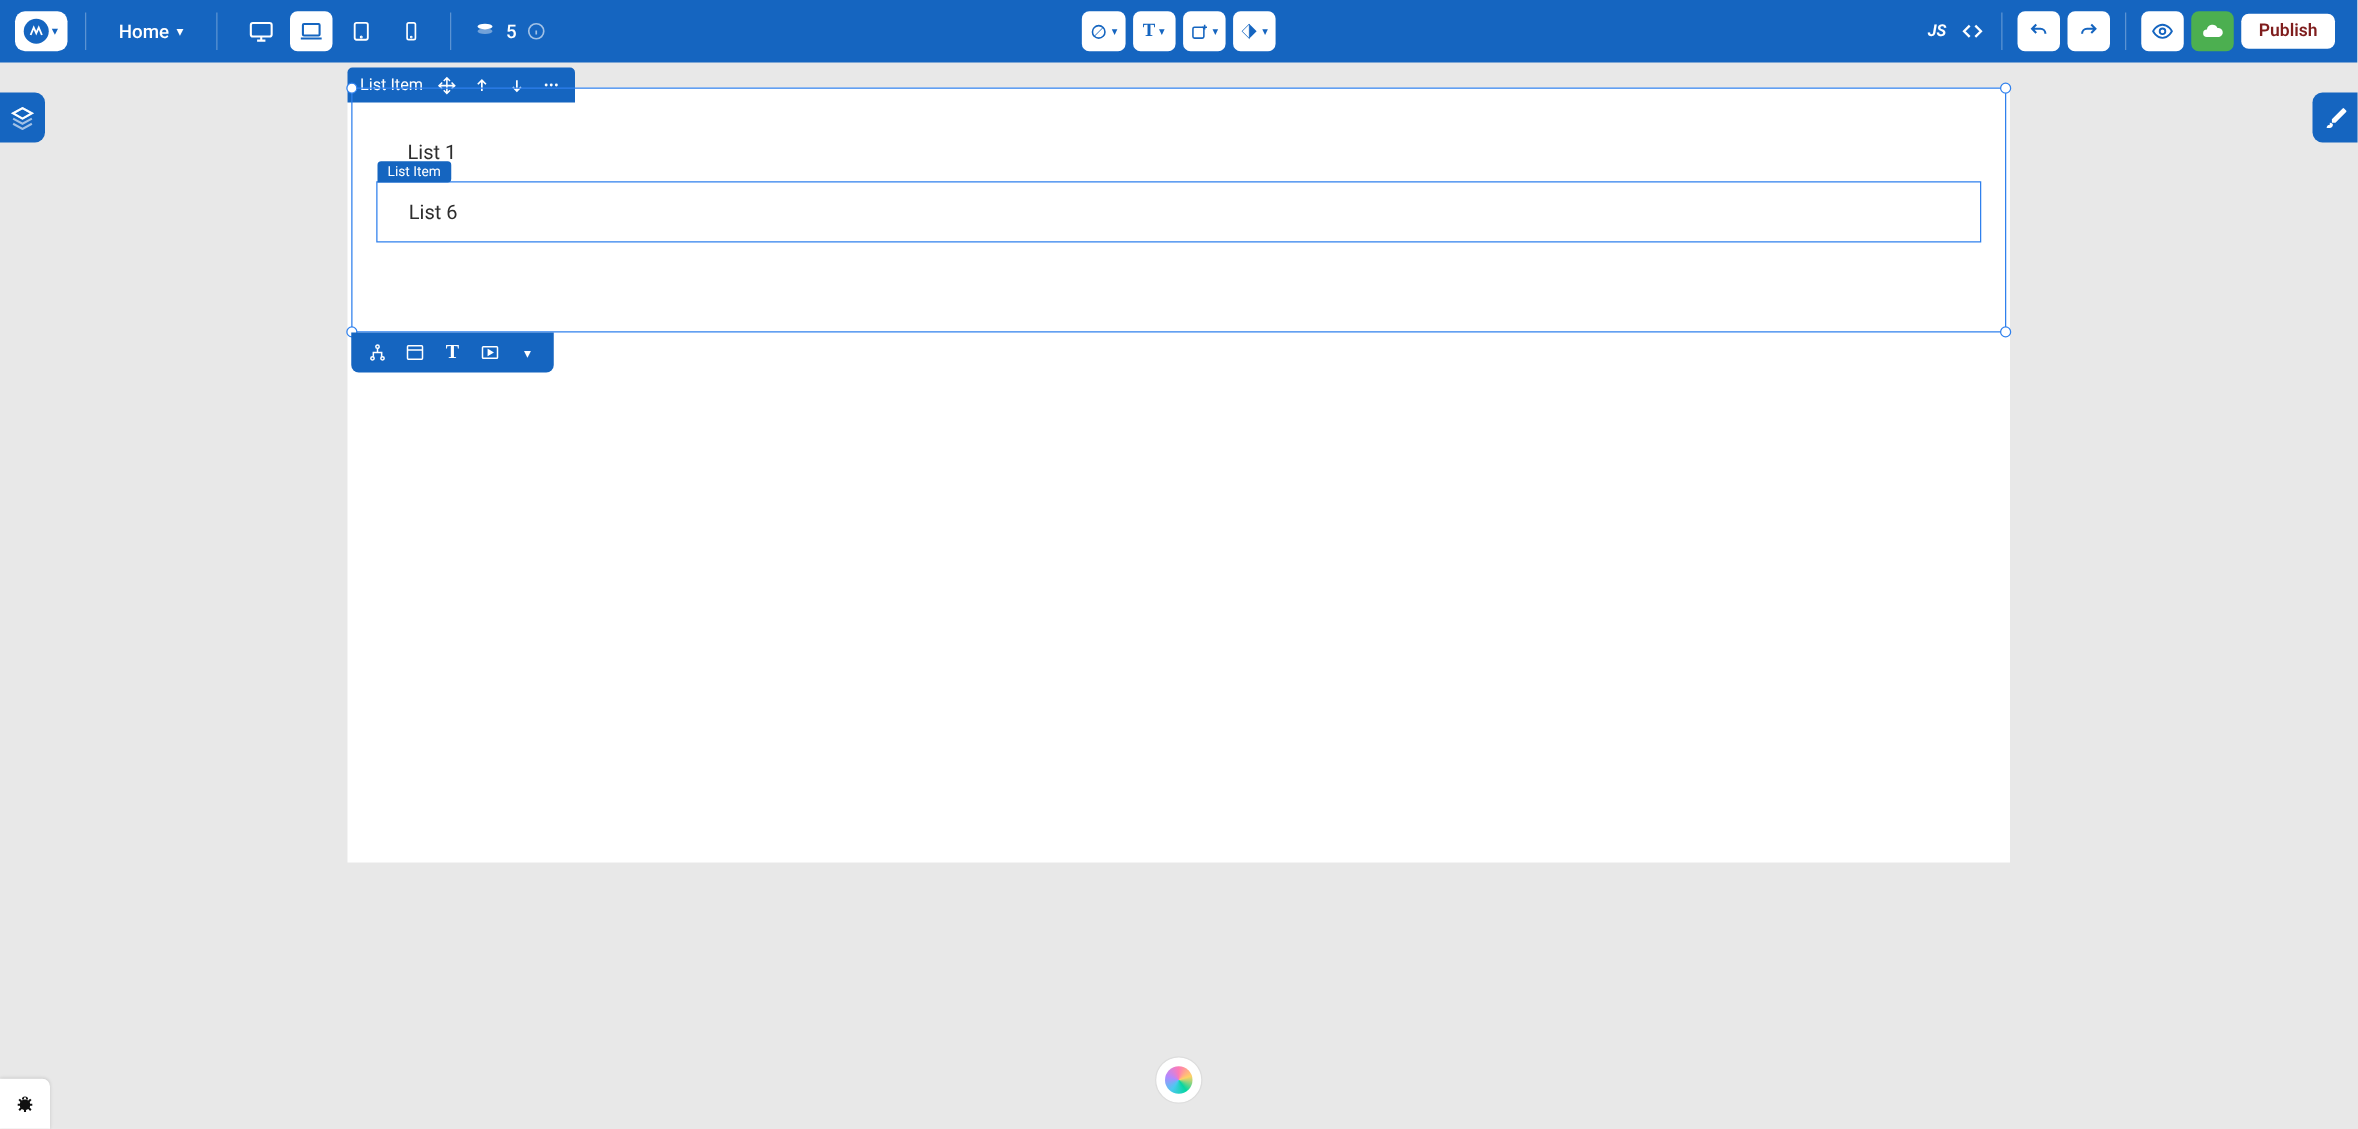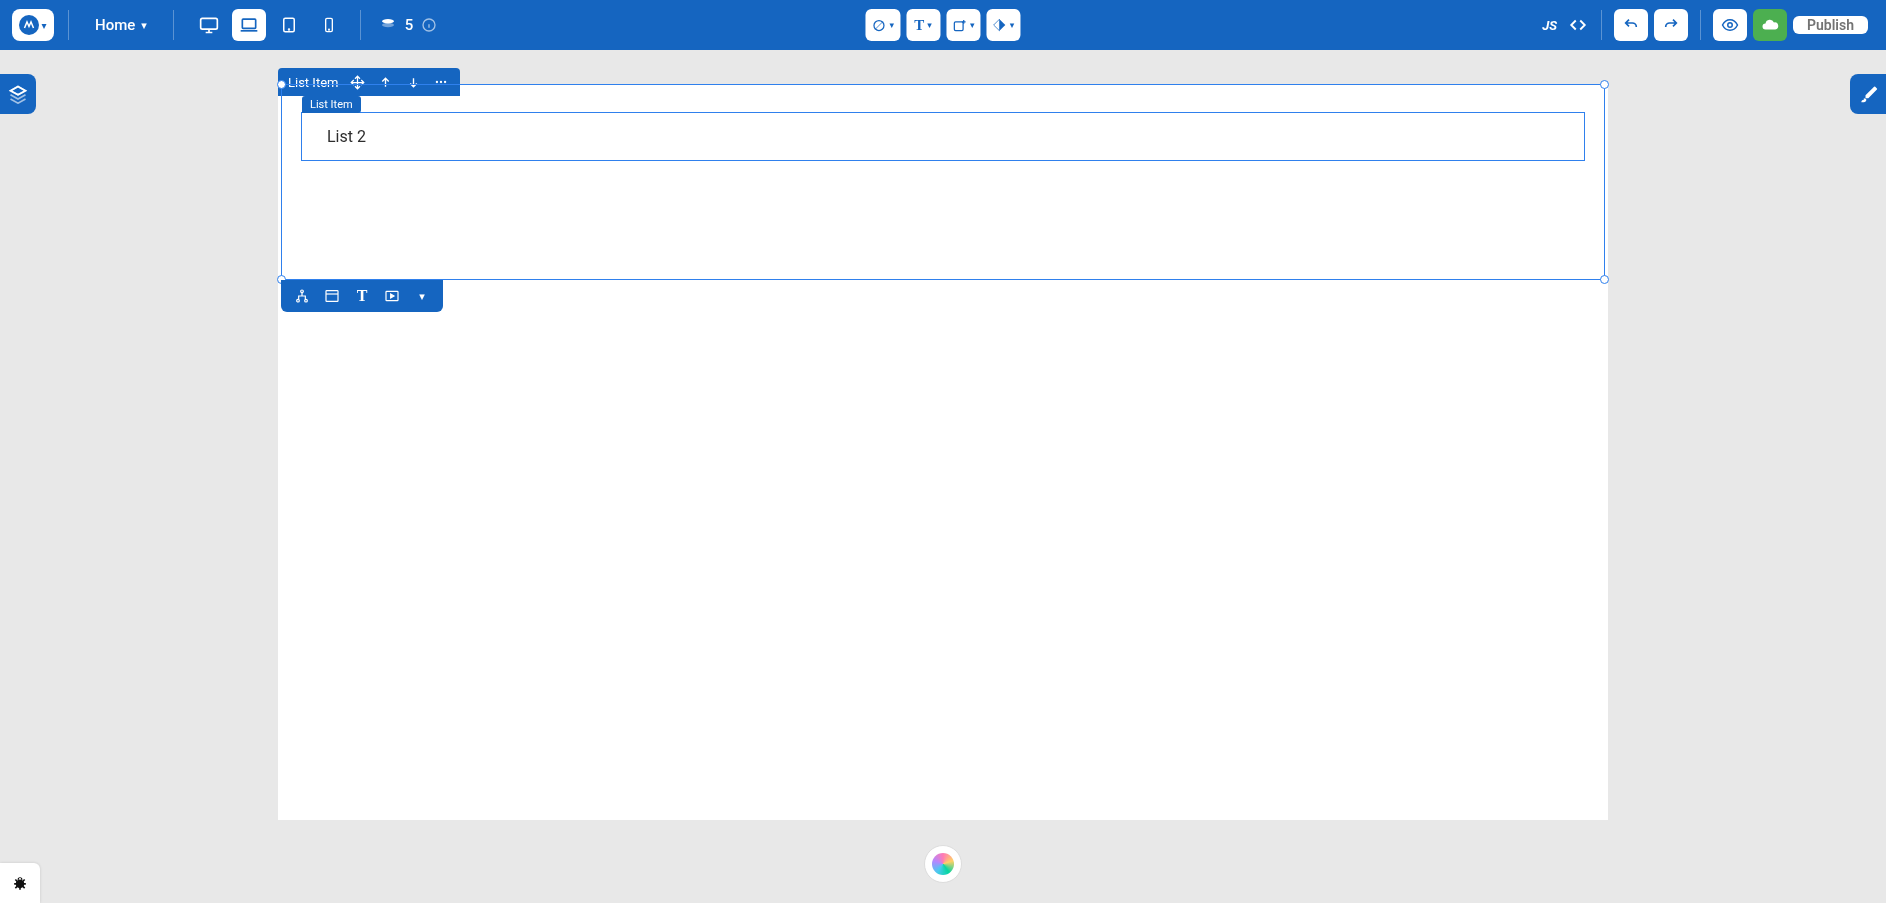--- a/index.html
+++ b/index.html
@@ -73,21 +73,21 @@
   }
   .right-grp { margin-left:auto; display:flex; align-items:center; gap:6px; }
   .js-txt { font-weight:700; font-size:13px; padding-right:4px;font-style:italic;}
   .icon-btn-white {
     background:#fff; color:#1565c0; height:32px; width:34px;
     border-radius:6px; display:flex; align-items:center; justify-content:center;
     cursor:pointer;
   }
   .icon-btn-green { background:#4caf50; color:#fff; width:34px; height:32px; border-radius:6px; display:flex; align-items:center; justify-content:center; cursor:pointer;}
   .publish-btn {
-    background:#fff; color:#737373; height:18px;
+    background:#fff; color:#7f1d1d; height:28px;
     border-radius:6px; padding:0 14px; font-weight:600; font-size:14px;
     display:flex; align-items:center; cursor:pointer;
   }
 
   
   .float-left, .float-right {
     position:absolute; top:74px;
     width:36px; height:40px;
     background:#1565c0; color:#fff;
     display:flex; align-items:center; justify-content:center;
@@ -98,22 +98,22 @@
 
   
   .canvas-wrap {
     position:absolute;
     top:50px; left:0; right:0; bottom:0;
     display:flex; justify-content:center;
   }
   .page-body {
     background:#fff;
     width:1330px;
-    margin-top:34px;
-    height:736px;
+    margin-top:20px;
+    height:620px;
     position:relative;
   }
   .sel-outline {
     position:absolute; left:3px; right:3px; top:0; height:196px;
     border:1px solid #2f80ed;
     pointer-events:none;
   }
   .handle {
     position:absolute; width:9px; height:9px; border-radius:50%;
     background:#fff; border:1.5px solid #2f80ed;
@@ -360,23 +360,26 @@
     </div>
 
     <div class="sel-outline">
       <div class="handle h-tl"></div>
       <div class="handle h-tr"></div>
       <div class="handle h-bl"></div>
       <div class="handle h-br"></div>
     </div>
 
     <div class="list-area">
+      <div class="li-row">
+        <span>List 1</span>
+      </div>
       <div class="li-row li-hover">
         <div class="hover-tag">List Item</div>
-        <span>List 2</span>
+        <span>List 6</span>
       </div>
     </div>
 
     <div class="insert-bar">
       <span class="ins-ico">
         <svg width="16" height="16" viewBox="0 0 24 24" fill="none" stroke="#fff" stroke-width="1.8">
             <circle cx="12" cy="5" r="2"></circle>
             <circle cx="6" cy="19" r="2"></circle>
             <circle cx="18" cy="19" r="2"></circle>
             <path d="M12 7v5M12 12H7v5M12 12h5v5"></path>

